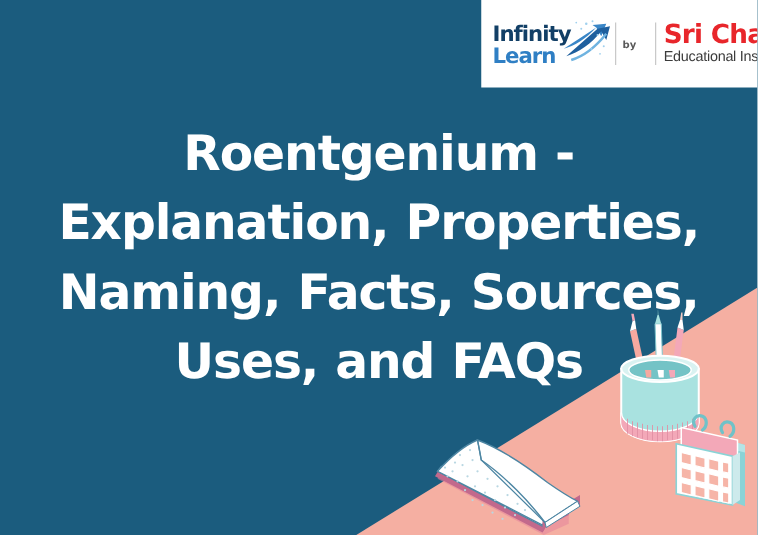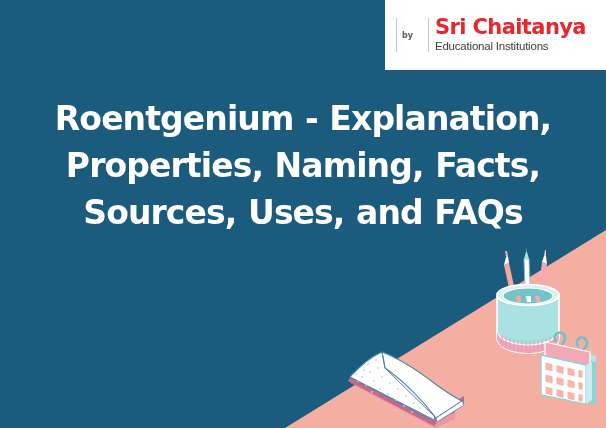--- a/index.html
+++ b/index.html
@@ -134,21 +134,21 @@
     z-index: 5;
     text-align: center;
     padding: 0 14px;
     box-sizing: border-box;
   }
   .title {
     margin: 0;
     color: #ffffff;
     font-family: "DejaVu Sans", sans-serif;
     font-weight: bold;
-    font-size: 33px;
+    font-size: 39px;
     line-height: 1.42;
     letter-spacing: -0.9px;
     word-spacing: 1px;
     text-rendering: optimizeLegibility;
   }
 
   
   .illus {
     position: absolute;
     inset: 0;
@@ -314,20 +314,39 @@
         <polygon points="578,393.5 583,394.5 583,402.5 578,401.5"></polygon>
       </g>
 
       <path d="M556,341 C553,336 557,331 562,333 C566,335 566,341 562,344" fill="none" stroke="#6fc2c8" stroke-width="2.6" stroke-linecap="round"></path>
       <path d="M578,346 C575,341 579,336 584,338 C588,340 588,346 584,349" fill="none" stroke="#6fc2c8" stroke-width="2.6" stroke-linecap="round"></path>
     </g>
   </svg>
 
   <div class="logo-card">
     <div class="logo-inner">
+      <div class="il-block">
+        <div class="il-word il-infinity">Infinity</div>
+        <div class="il-word il-learn">Learn</div>
+        <svg class="il-swoosh" viewBox="0 0 42 40">
+          <path d="M4,24 C12,22 22,16 30,7 L34,14 L38,4 L27,5 L30,7" fill="#2f7fc4" opacity="0.95"></path>
+          <path d="M6,30 C16,27 26,20 34,10 L38,17 L41,6 L31,8" fill="#1e5f9e"></path>
+          <path d="M10,33 C20,30 30,22 38,12" fill="none" stroke="#6fb3e0" stroke-width="2"></path>
+          <g fill="#9fd0ee">
+            <circle cx="22" cy="4" r="1"></circle>
+              <circle cx="27" cy="2" r="0.8"></circle>
+            <circle cx="18" cy="8" r="0.8"></circle>
+              <circle cx="31" cy="13" r="0.8"></circle>
+            <circle cx="36" cy="22" r="0.8"></circle>
+              <circle cx="26" cy="24" r="0.7"></circle>
+            <circle cx="14" cy="3" r="0.7"></circle>
+              <circle cx="33" cy="28" r="0.7"></circle>
+          </g>
+        </svg>
+      </div>
       <div class="by-sep"></div>
       <div class="by-text">by</div>
       <div class="by-sep2"></div>
       <div class="sc-block">
         <div class="sc-name">Sri Chaitanya</div>
         <div class="sc-sub">Educational Institutions</div>
       </div>
     </div>
   </div>
 

